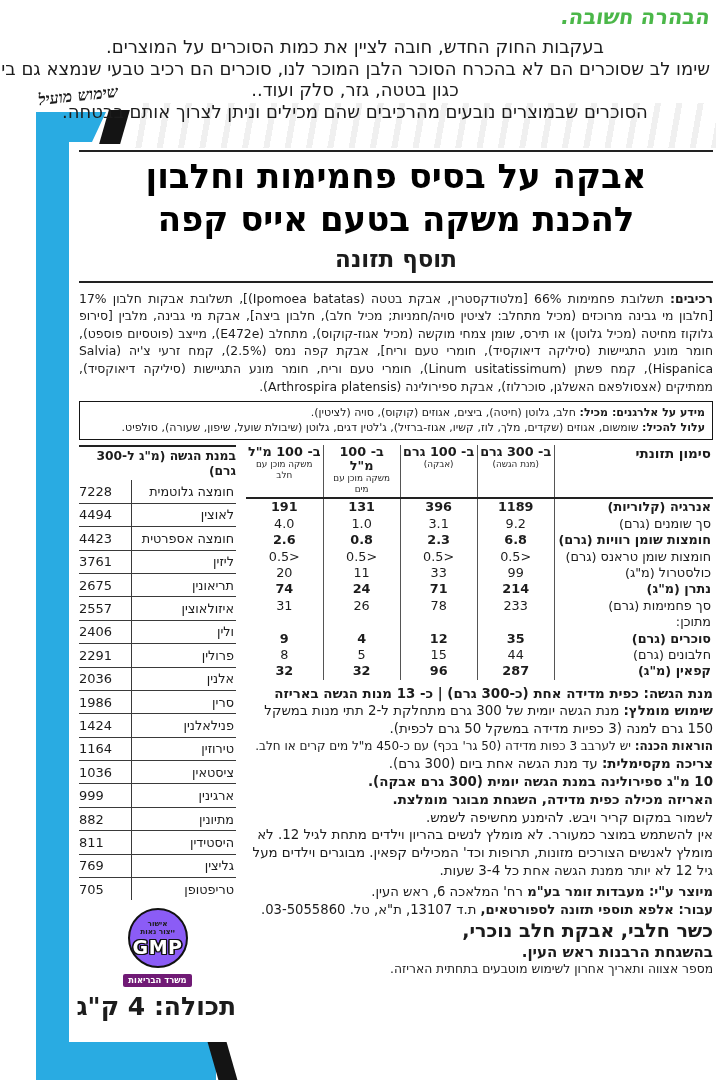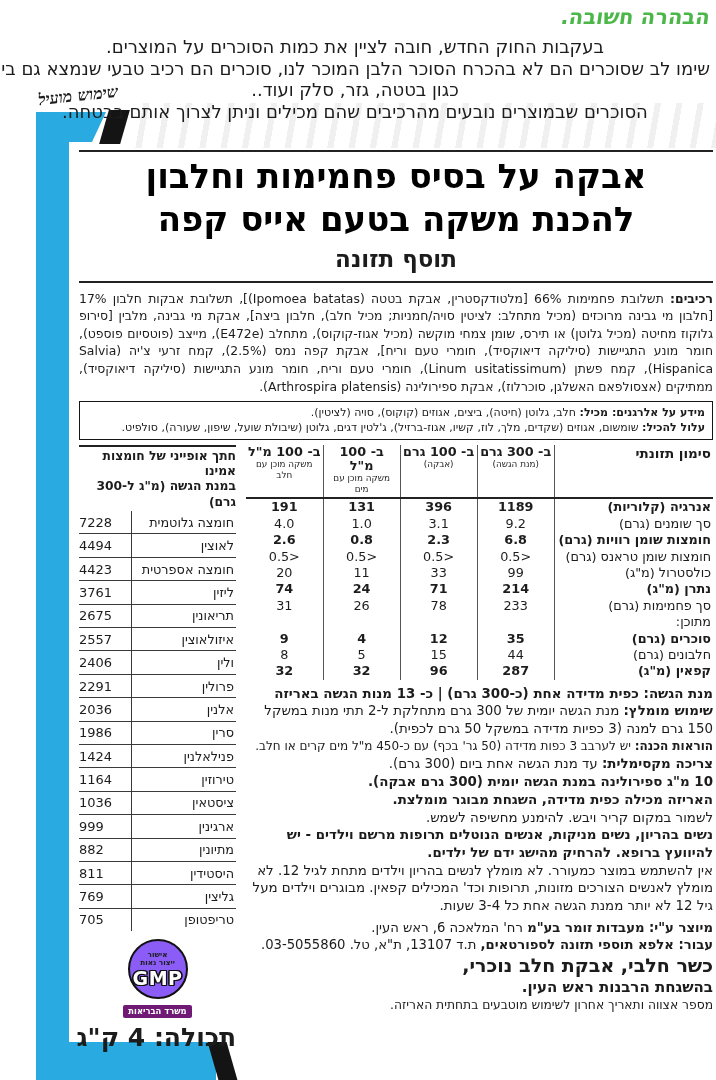--- a/index.html
+++ b/index.html
@@ -260,38 +260,36 @@
             <p class="note small"><b>הוראות הכנה:</b><span> יש לערבב 3 כפות מדידה (50 גר' בכף) עם כ-450 מ"ל מים קרים או חלב.</span></p>
 
             <p class="note"><b>צריכה מקסימלית:</b><span> עד מנת הגשה אחת ביום (300 גרם).</span></p>
 
             <p class="note"><b>10 מ"ג ספירולינה במנת הגשה יומית (300 גרם אבקה).</b><span></span></p>
 
             <p class="note"><b>האריזה מכילה כפית מדידה, השגחת מבוגר מומלצת.</b><span></span></p>
 
             <p class="note"><b></b><span>לשמור במקום קריר ויבש. להימנע מחשיפה לשמש.</span></p>
 
-            <p class="note"><b>נשים בהריון, נשים מניקות, אנשים הנוטלים תרופות מרשם וילדים - יש להיוועץ ברופא. להרחיק מהישג ידם של ילדים.</b><span></span></p>
 
             <p class="note"><b></b><span>אין להשתמש במוצר כמעורר. לא מומלץ לנשים בהריון וילדים מתחת לגיל 12. לא מומלץ לאנשים הצורכים מזונות, תרופות וכד' המכילים קפאין. מבוגרים וילדים מעל גיל 12 לא יותר ממנת הגשה אחת כל 3-4 שעות.</span></p>
           </div>
 
         <div class="manu">
           <p class="m-line"><b>מיוצר ע"י: מעבדות זומר בע"מ</b><span> רח' המלאכה 6, ראש העין.</span></p>
           <p class="m-line"><b>עבור: אלפא תוספי תזונה לספורטאים,</b><span> ת.ד 13107, ת"א, טל. 03-5055860.</span></p>
           <p class="kosher1">כשר חלבי, אבקת חלב נוכרי,</p>
           <p class="kosher2">בהשגחת הרבנות ראש העין.</p>
           <p class="batch">מספר אצווה ותאריך אחרון לשימוש מוטבעים בתחתית האריזה.</p>
         </div>
       </div>
 
       <div class="col-side">
         <div class="amino">
           <div class="amino-title">
-            <div>חתך אופייני של חומצות אמינו</div>
             <div>במנת הגשה (מ"ג ל-300 גרם)</div>
           </div>
           <div class="amino-rows">
 
               <div class="amino-row">
                 <div class="a-name">חומצה גלוטמית</div>
                 <div class="a-val">7228</div>
               </div>
 
               <div class="amino-row">

